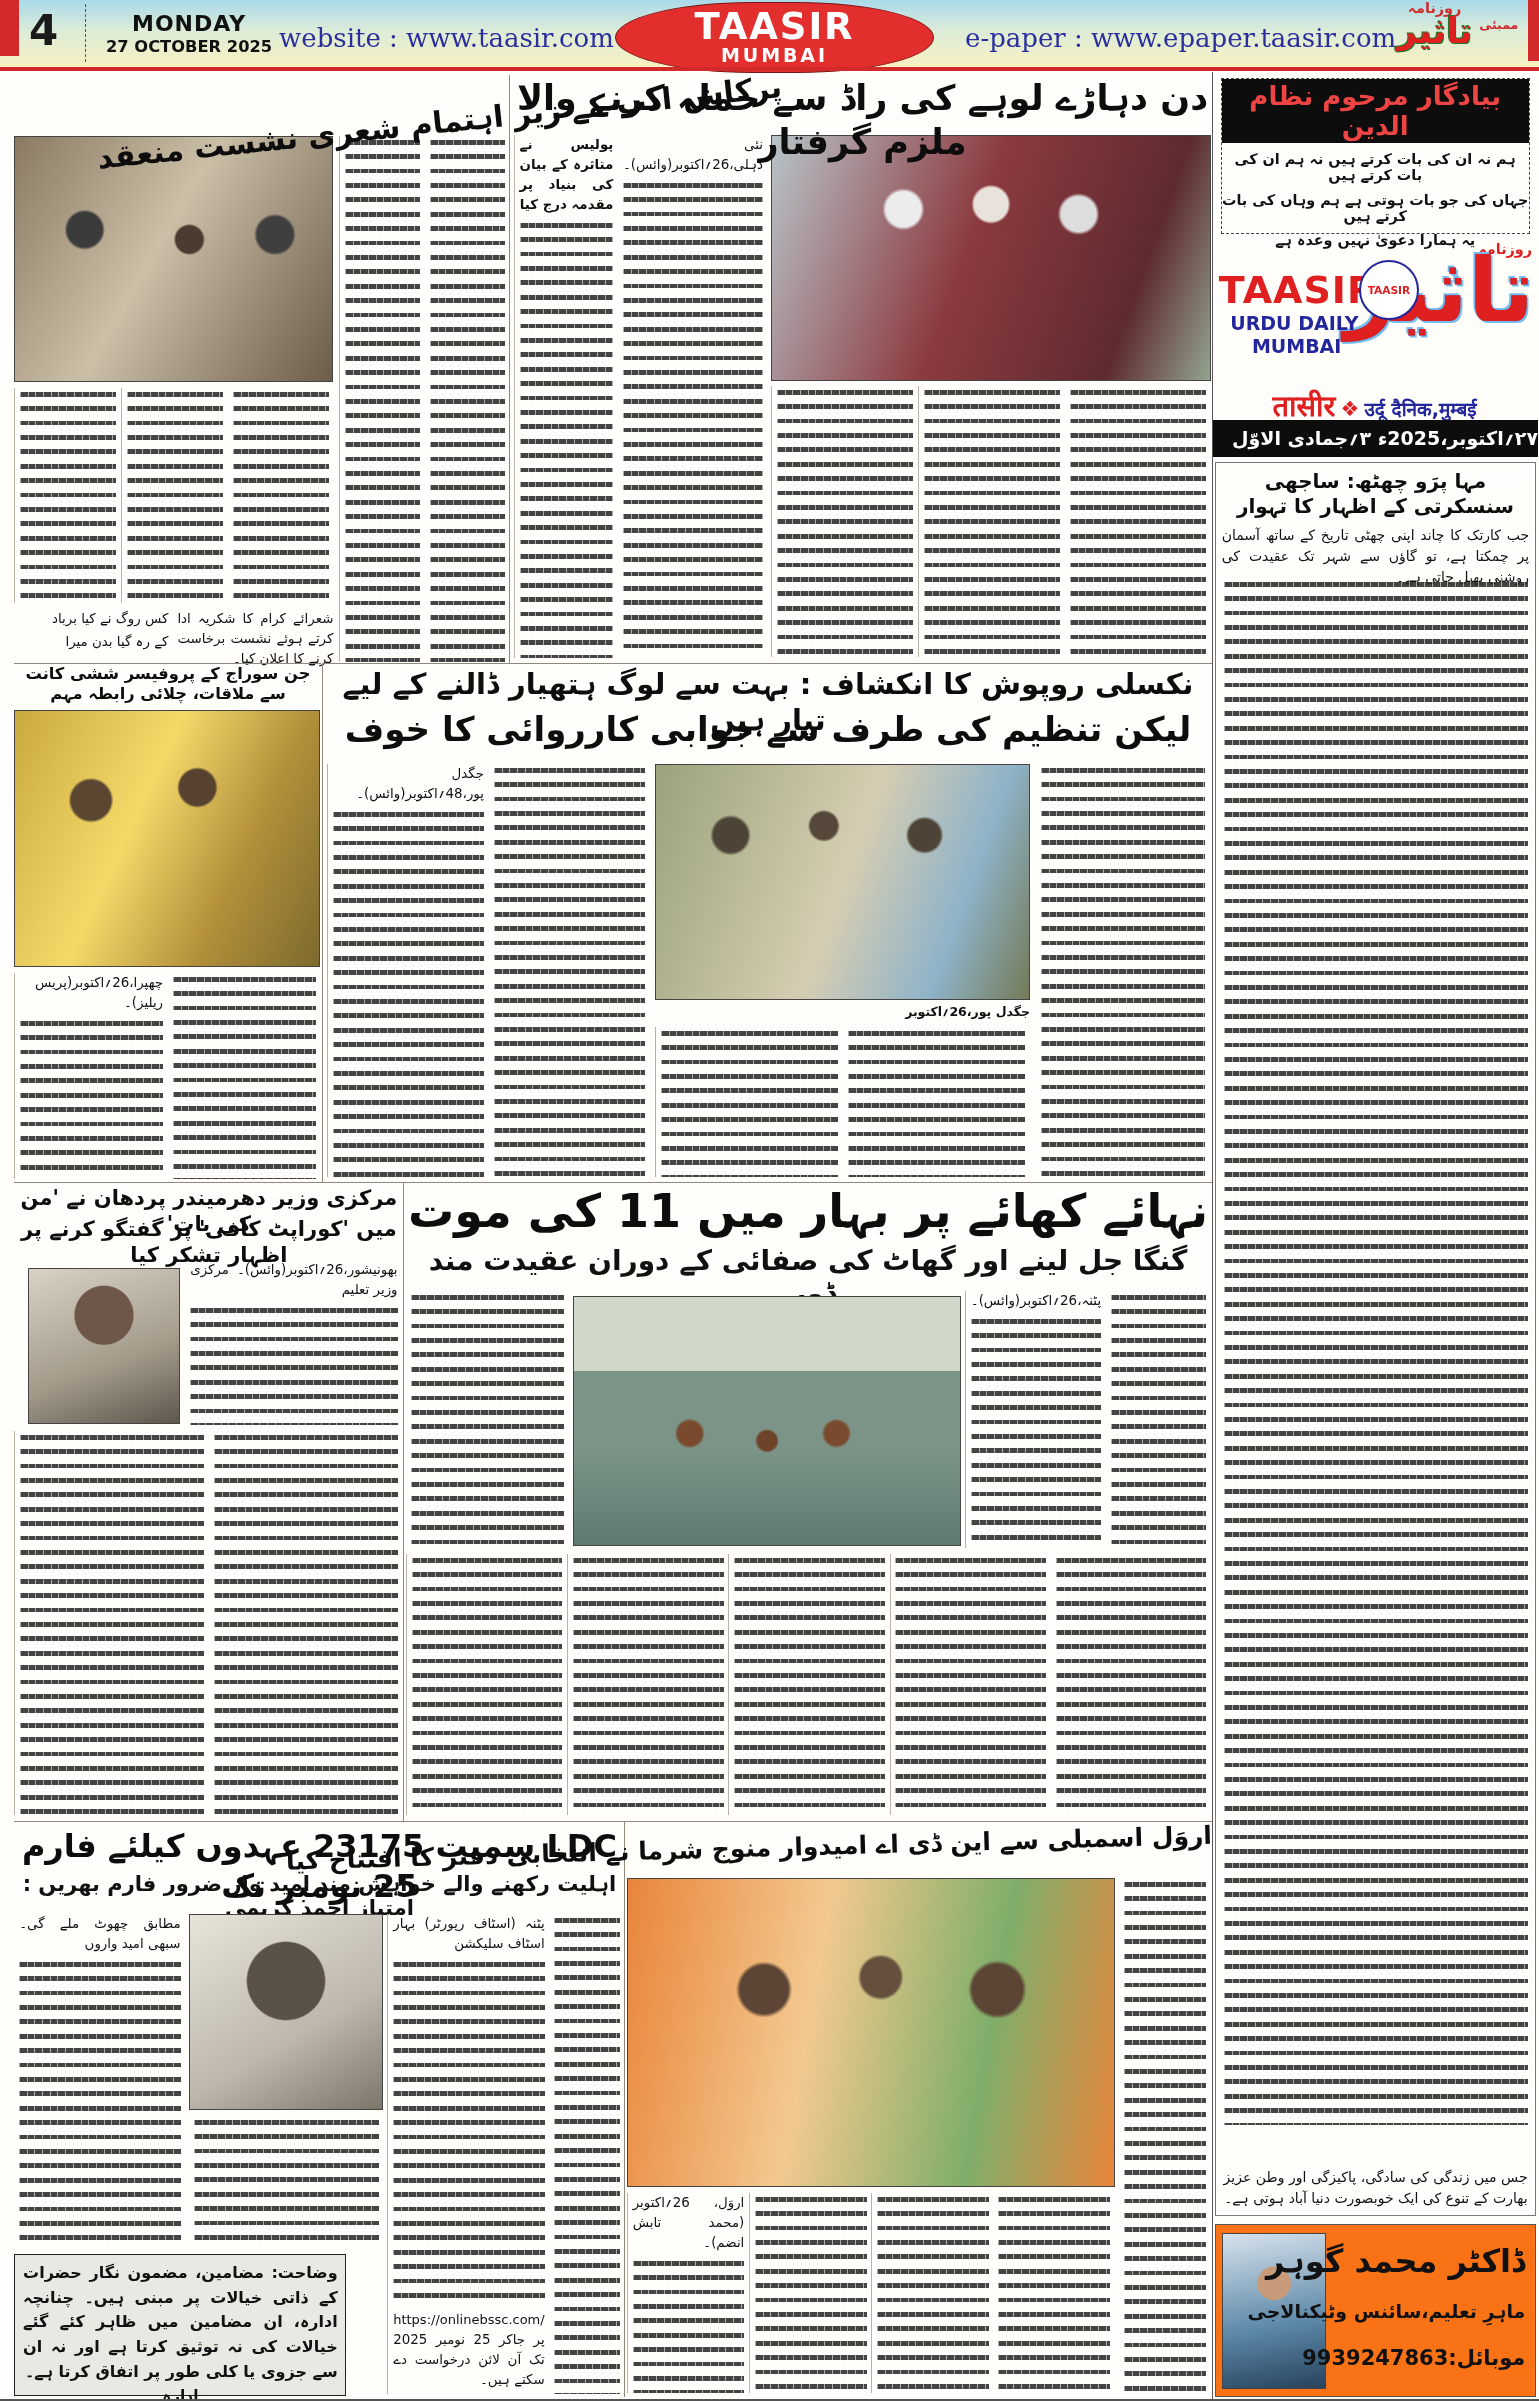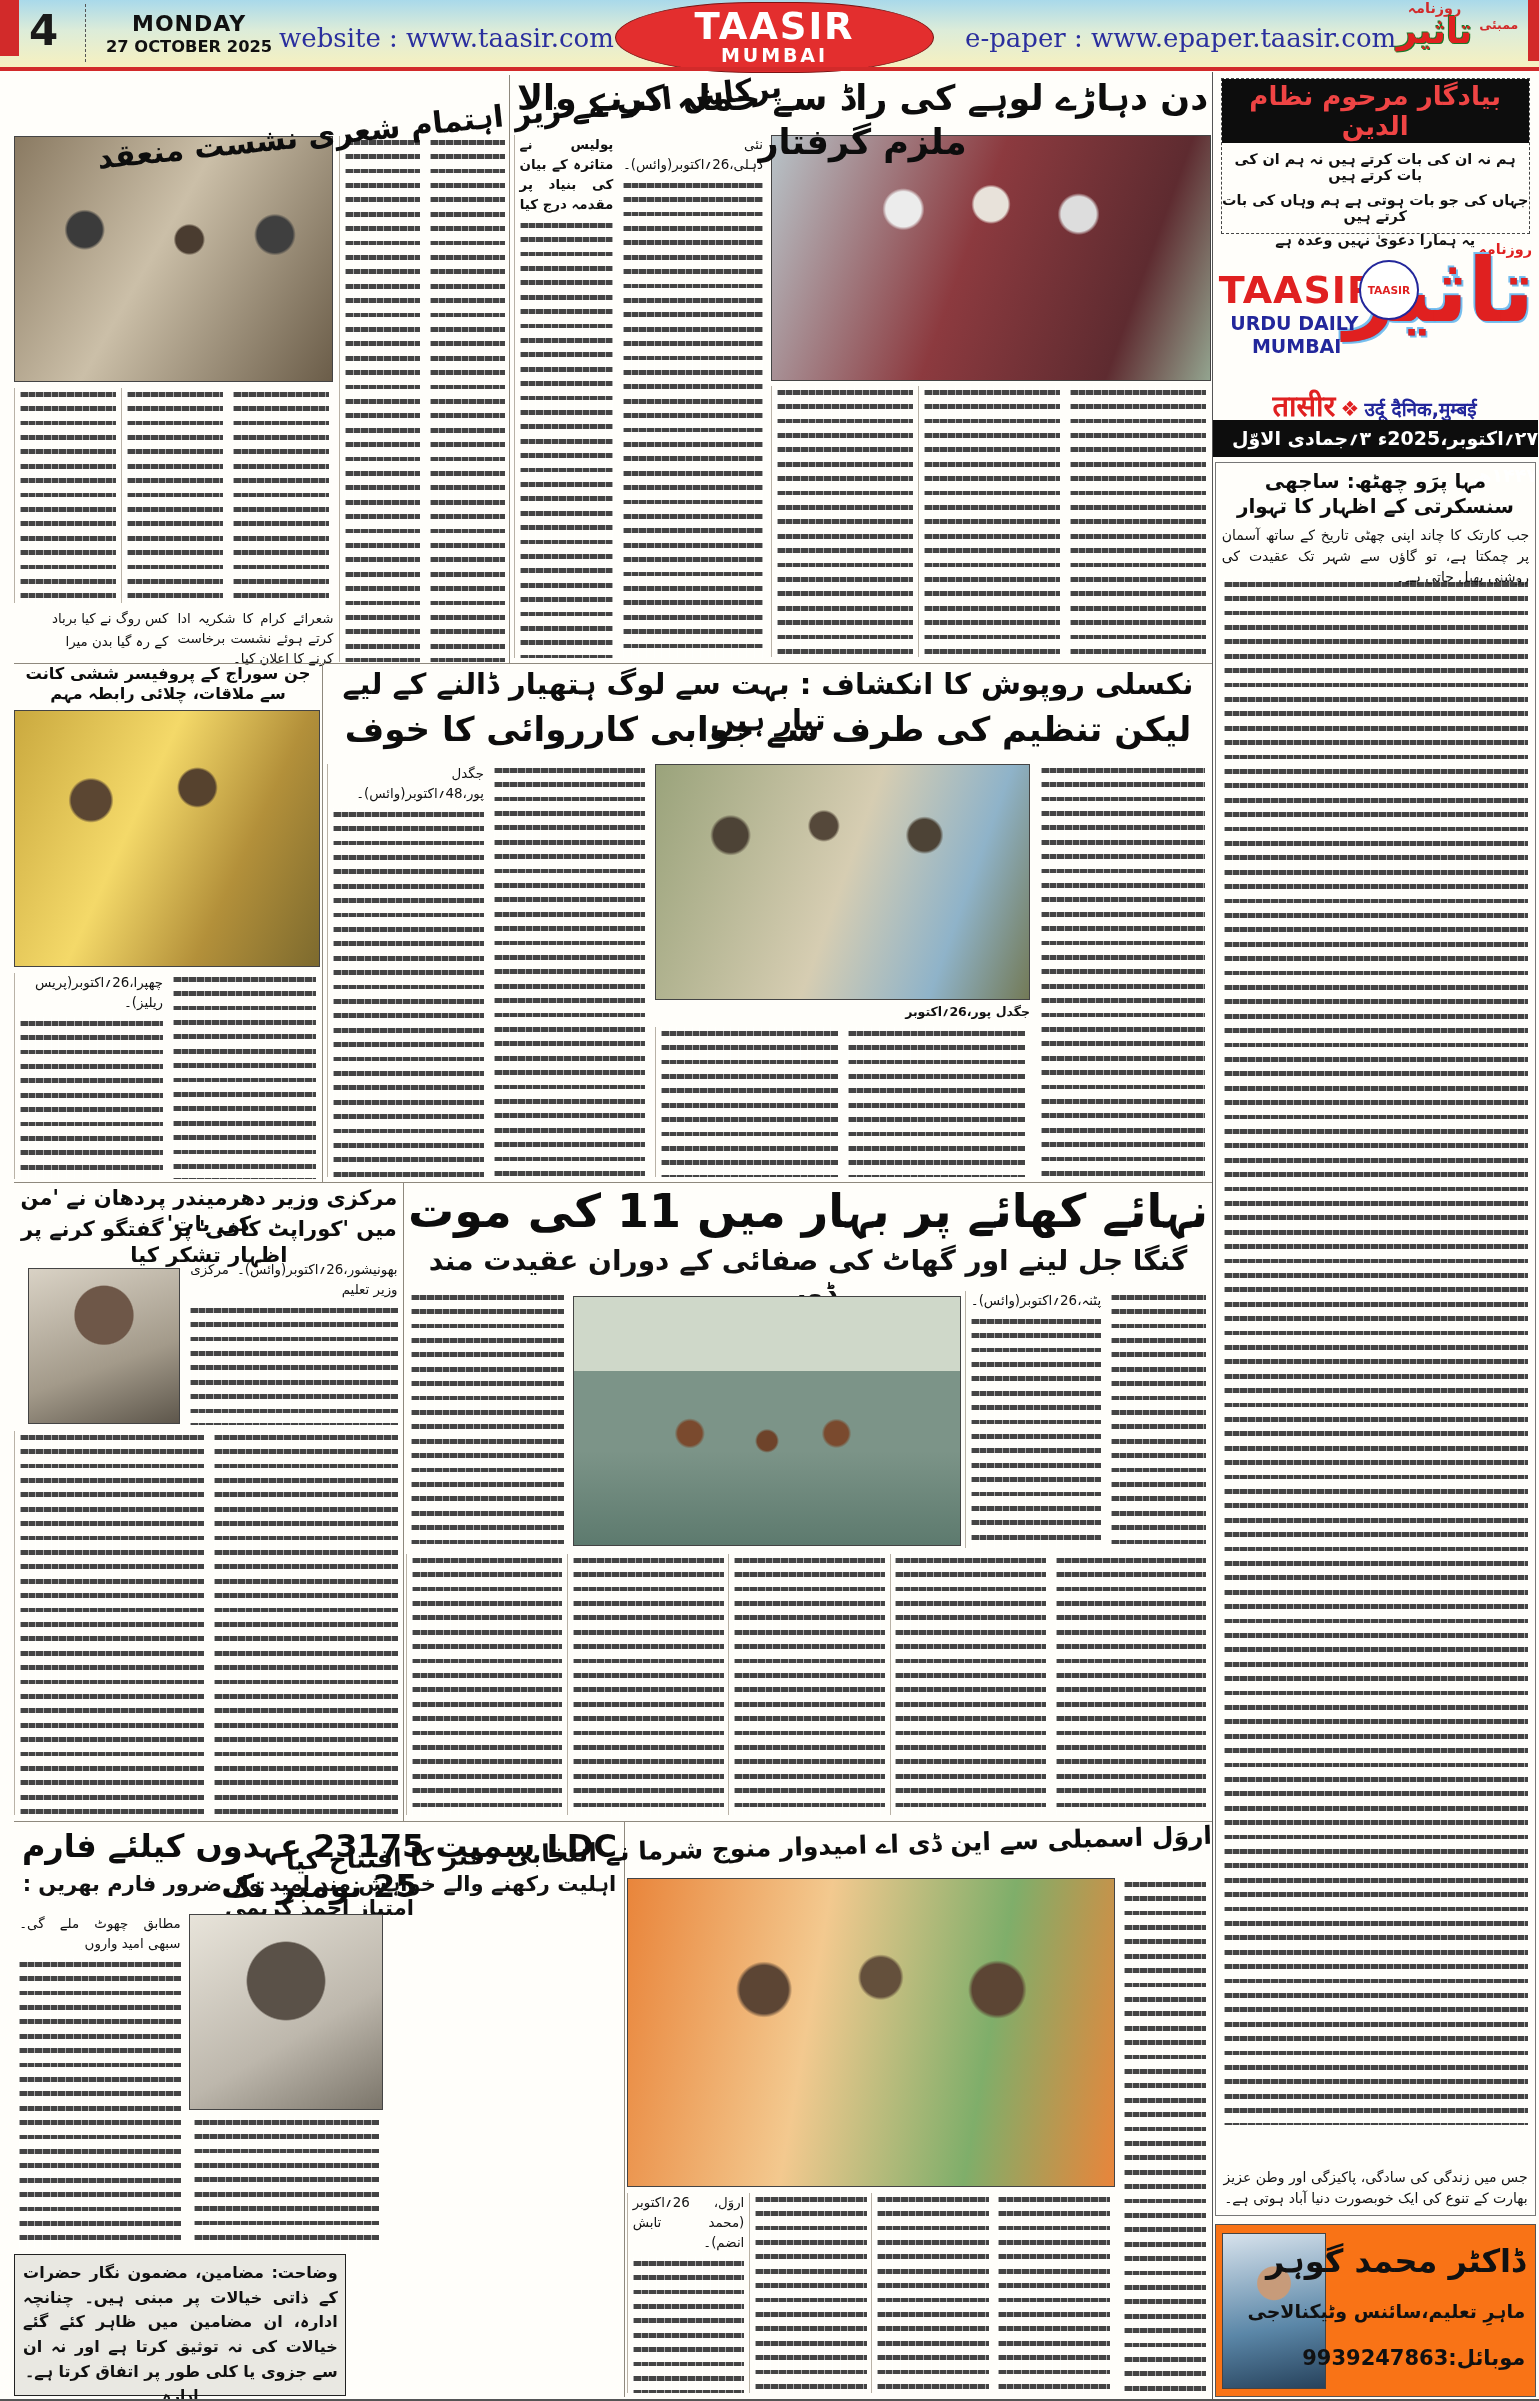--- a/index.html
+++ b/index.html
@@ -304,20 +304,33 @@
     <div class="sub sub-ldc">اہلیت رکھنے والے خواہش مند امید وار ضرور فارم بھریں : امتیاز احمد کریمی</div>
     <div class="photo" style="left:175px;top:92px;width:194px;height:196px;
          background:radial-gradient(circle at 50% 34%,#5a5148 0 24%,transparent 25%),
                     linear-gradient(150deg,#e8e4da 0%,#bdb7ac 60%,#7b756a 100%);"></div>
     <div class="cols" style="left:0;top:92px;width:171px;height:334px;">
       <div class="col">
         <p class="lead">مطابق چھوٹ ملے گی۔ سبھی امید واروں</p>
         <div class="tx"></div>
       </div>
     </div>
+    <div class="cols" style="left:373px;top:92px;width:237px;height:480px;">
+      <div class="col">
+        <p class="lead">پٹنہ (اسٹاف رپورٹر) بہار اسٹاف سلیکشن</p>
+        <div class="tx"></div>
+        <p class="urlline">
+          <span>https://onlinebssc.com/</span>
+        </p>
+        <p class="lead">پر جاکر 25 نومبر 2025 تک آن لائن درخواست دے سکتے ہیں۔</p>
+      </div>
+      <div class="col">
+          <div class="tx"></div>
+        </div>
+    </div>
     <div class="cols" style="left:175px;top:294px;width:194px;height:133px;">
       <div class="col">
           <div class="tx"></div>
         </div>
     </div>
     <div class="notebox">
       <p class="nt">وضاحت: مضامین، مضمون نگار حضرات کے ذاتی خیالات پر مبنی ہیں۔ چنانچہ ادارہ، ان مضامین میں ظاہر کئے گئے خیالات کی نہ توثیق کرتا ہے اور نہ ان سے جزوی یا کلی طور پر اتفاق کرتا ہے۔</p>
       <div class="sg">ادارہ</div>
     </div>
   </div>

